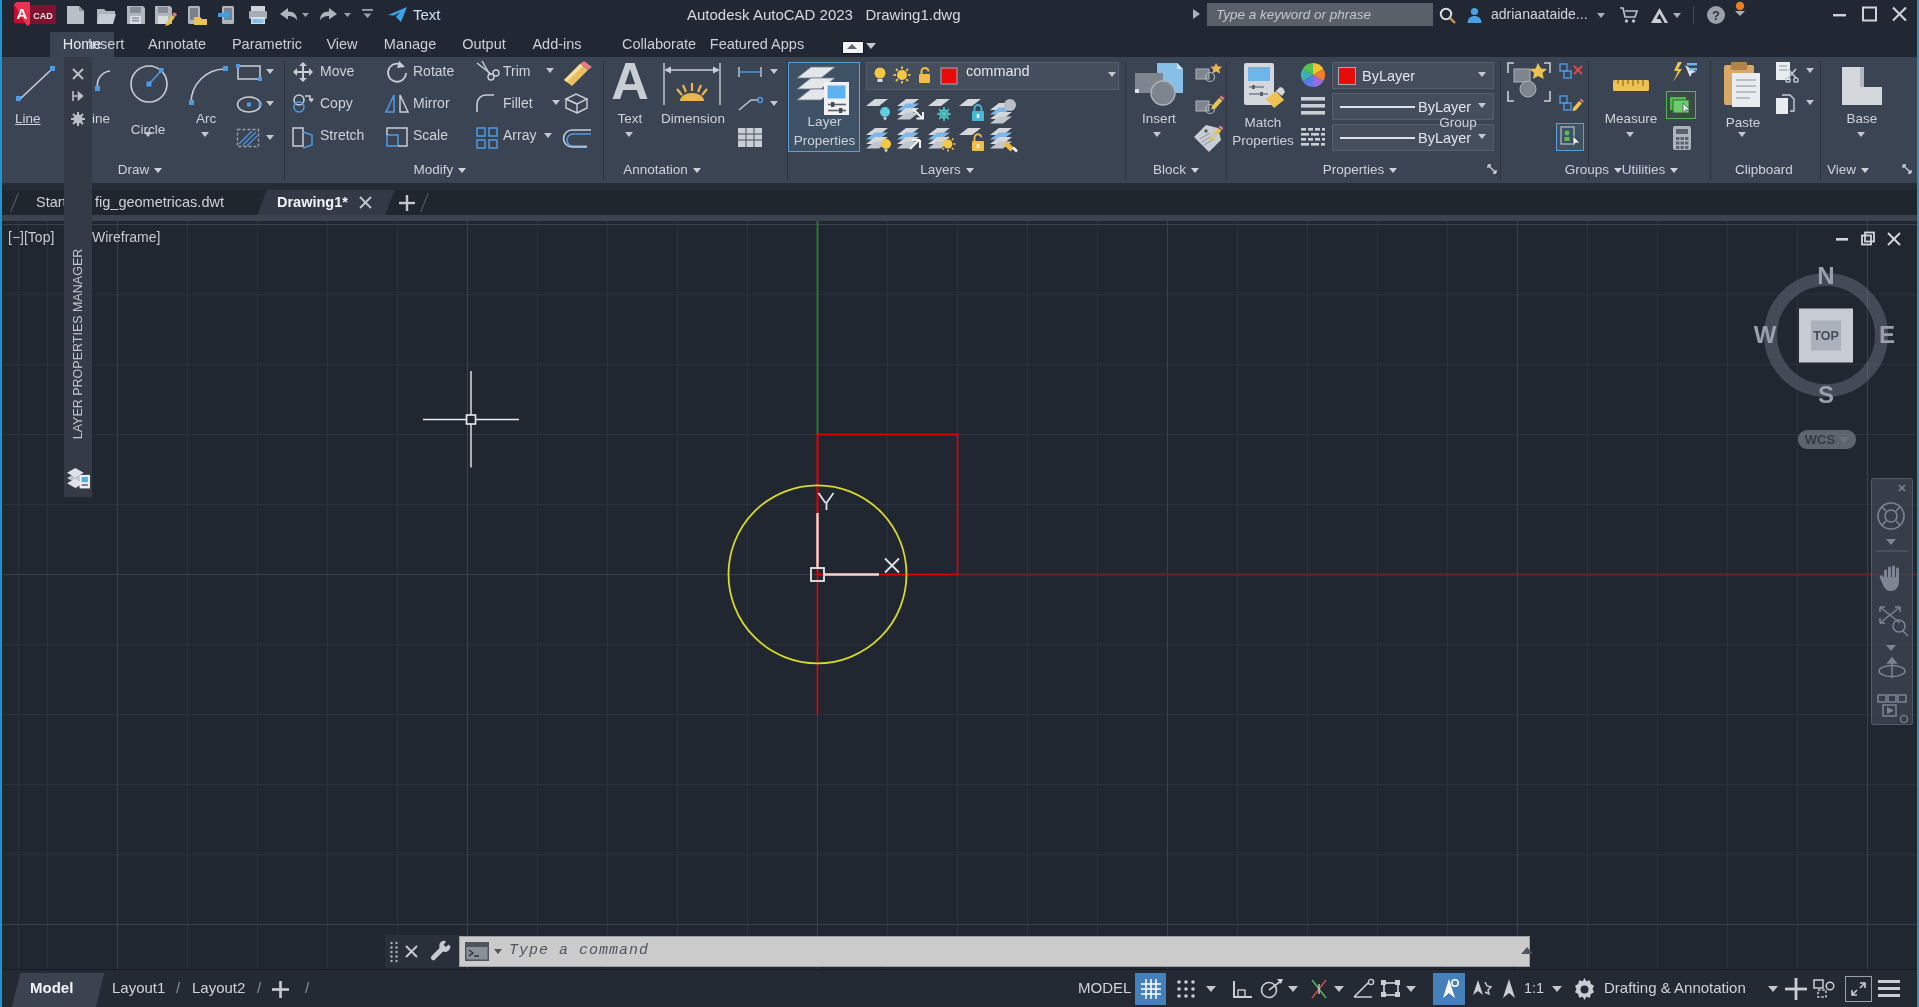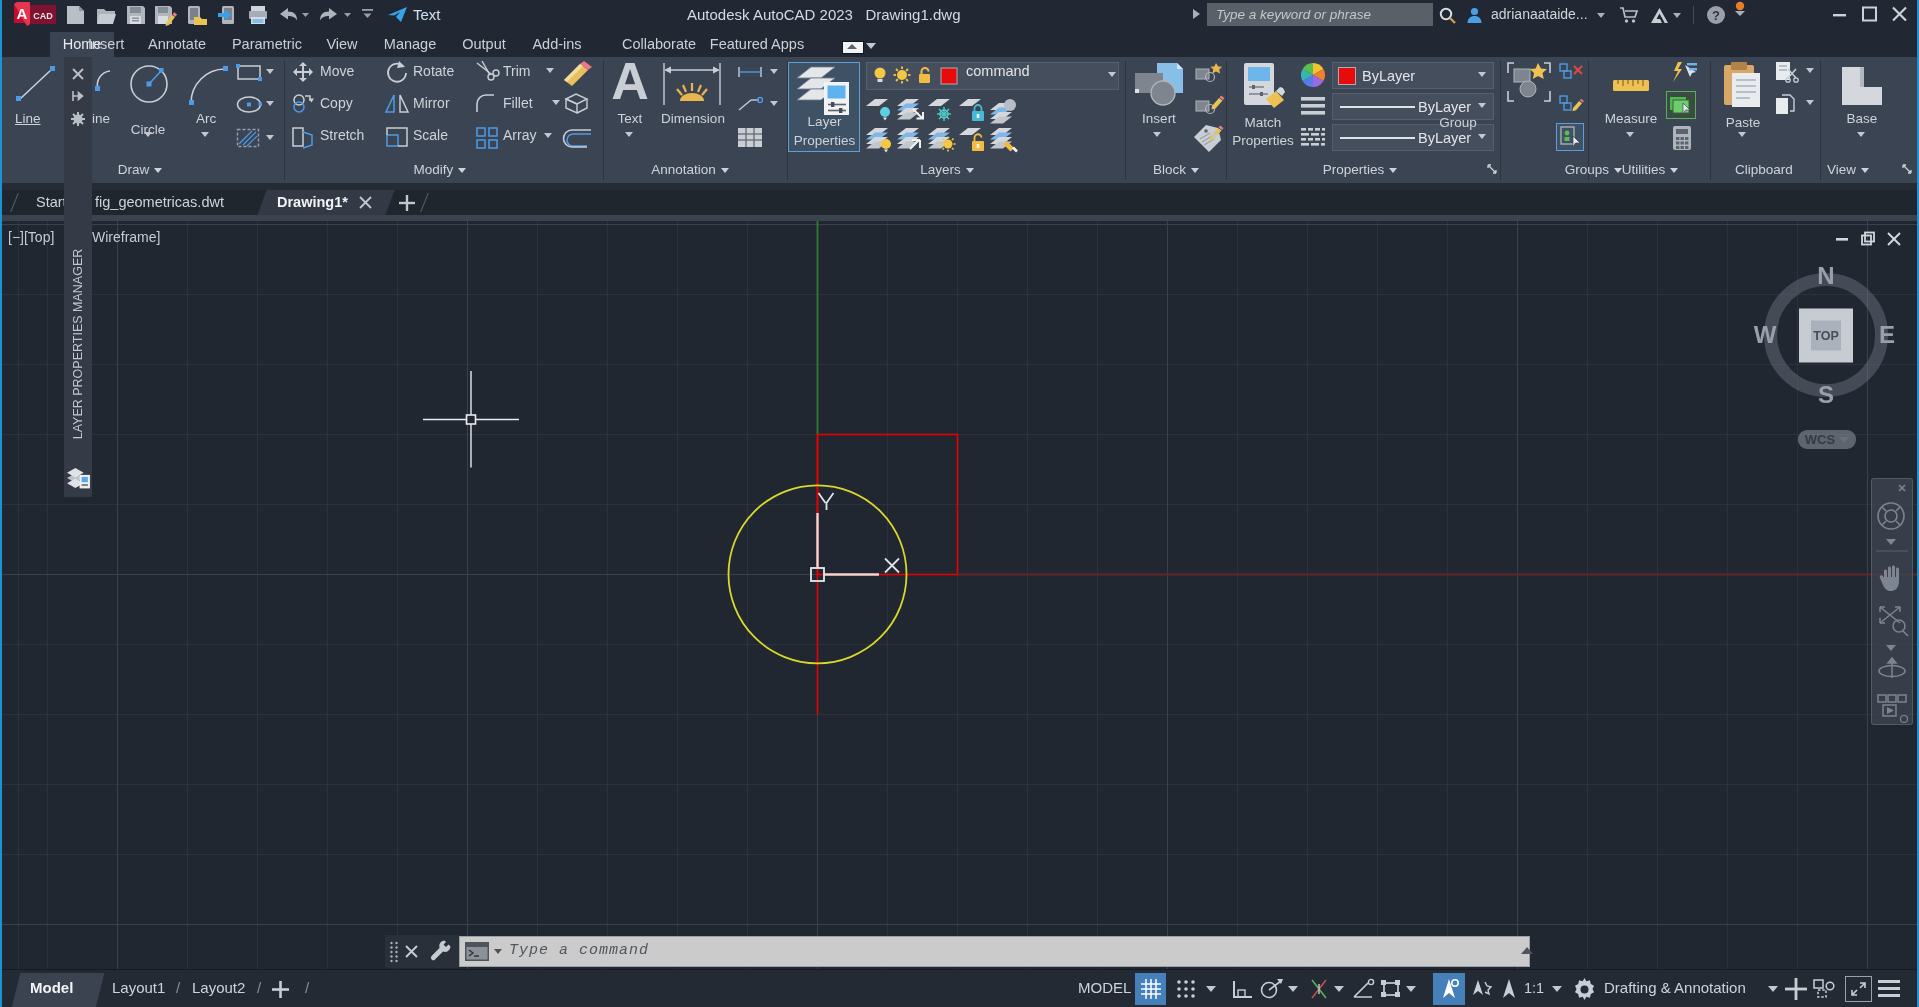--- a/index.html
+++ b/index.html
@@ -345,21 +345,21 @@
  <div class="caretd" style="left:770px;top:44px;"></div>
  <svg class="abs" style="left:737px;top:70px" width="26" height="21" viewBox="0 0 26 21">
   <rect x="1" y="1" width="24" height="19" fill="#c9ced5"></rect>
   <g stroke="#5c636d" stroke-width="1.2">
           <line x1="1" y1="7" x2="25" y2="7"></line>
           <line x1="1" y1="13" x2="25" y2="13"></line>
           <line x1="9" y1="1" x2="9" y2="20"></line>
           <line x1="17" y1="1" x2="17" y2="20"></line>
         </g>
  </svg>
- <div class="plabel" style="left:610px;width:160px;">Annotation<span class="caret"></span></div>
+ <div class="plabel" style="left:582px;width:160px;">Annotation<span class="caret"></span></div>
 
  <div class="abs" style="left:788px;top:5px;width:72px;height:90px;background:#3f5164;border:1px solid #5c9fd6;box-sizing:border-box;"></div>
  <svg class="abs" style="left:795px;top:8px" width="58" height="52" viewBox="0 0 58 52">
   <g fill="#e4e7ea" stroke="#73798a" stroke-width="0.8">
    <path d="M2 13 L16 2 L40 2 L26 13 Z"></path>
    <path d="M2 24 L16 13 L40 13 L26 24 Z"></path>
    <path d="M2 35 L16 24 L40 24 L26 35 Z"></path>
   </g>
   <rect x="29" y="17" width="25" height="33" fill="#f0f2f4"></rect>
   <rect x="32.5" y="20.5" width="18" height="13" fill="#5fb2f0"></rect>

